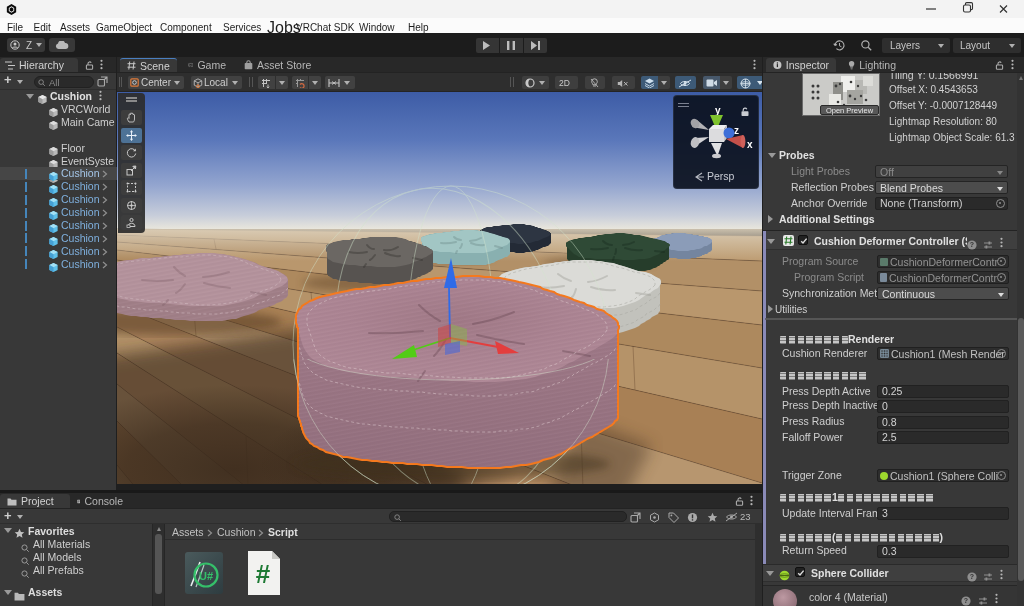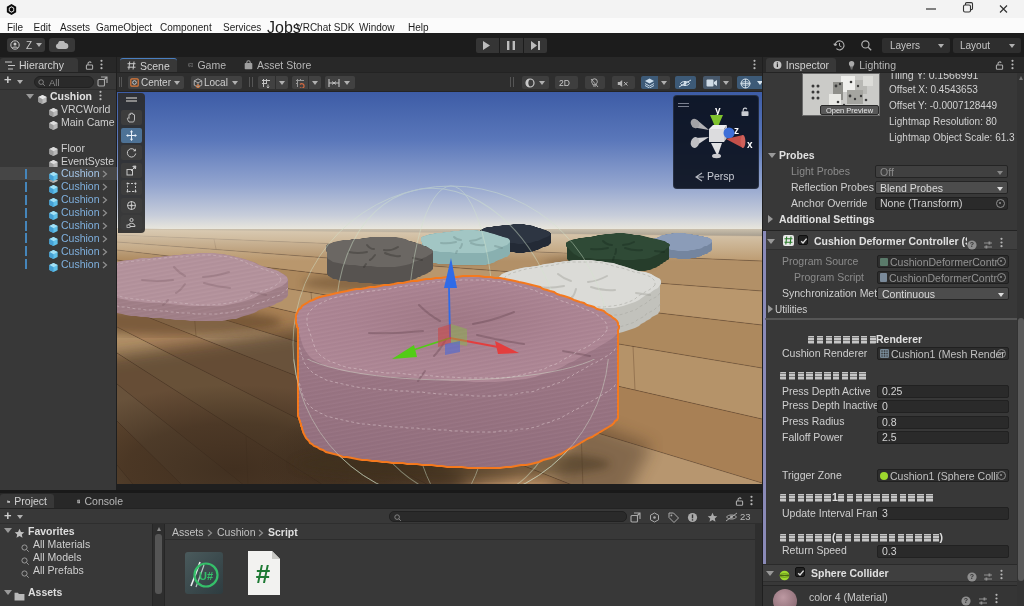--- a/index.html
+++ b/index.html
@@ -778,21 +778,21 @@
       <div class="abs" style="left:0;top:174px;width:2.5px;height:350px;background:#8a8ab8"></div>
       <div class="txt " style="left:19px;top:198px;font-size:10.5px;color:#8b8b8b;">Program Source</div>
       <div class="objf" style="left:114px;top:198px;width:132px;height:13px"><span style="display:inline-block;width:8px;height:8px;background:#5a7a6a;border-radius:1px;margin-right:2px"></span>CushionDeformerContr<span class="pick"></span></div>
       <div class="txt " style="left:31px;top:214px;font-size:10.5px;color:#8b8b8b;">Program Script</div>
       <div class="objf" style="left:114px;top:214px;width:132px;height:13px"><span style="display:inline-block;width:7px;height:9px;background:#7a8a9a;border-radius:1px;margin-right:2px"></span>CushionDeformerContr<span class="pick"></span></div>
       <div class="txt " style="left:19px;top:230px;font-size:10.5px;">Synchronization Met</div>
       <div class="drop" style="left:114px;top:230px;width:132px;height:13px">Continuous<div class="caret" style="position:absolute;right:4px;top:4.5px;border-top-color:#ddd"></div></div>
       <div class="foldr abs" style="left:5px;top:248px"></div>
       <div class="txt " style="left:12px;top:246px;font-size:10px;">Utilities</div>
       <div class="abs" style="left:2px;top:261px;width:254px;height:2px;background:#565656;border-radius:1px"></div>
-      <div class="txt " style="left:17px;top:276px;font-size:10.5px;margin-left:28px;"><span class="jp jpb" style="width:68px"></span><b style="color:#e0e0e0">Renderer</b></div>
+      <div class="txt " style="left:17px;top:276px;font-size:10.5px;"><span class="jp jpb" style="width:68px"></span><b style="color:#e0e0e0">Renderer</b></div>
       <div class="txt " style="left:19px;top:290px;font-size:10.5px;">Cushion Renderer</div>
       <div class="objf" style="left:114px;top:290px;width:132px;height:13px;color:#c0c0c0"><svg width="9" height="9" viewBox="0 0 9 9" style="margin-right:2px;flex:none">
           <rect x="0.8" y="0.8" width="7.4" height="7.4" fill="none" stroke="#9ab4c8" stroke-width="0.9"></rect>
           <path d="M0.8 3.2h7.4M0.8 5.9h7.4M3.2 0.8v7.4M5.9 0.8v7.4" stroke="#9ab4c8" stroke-width="0.7"></path>
         </svg>Cushion1 (Mesh Render<span class="pick"></span></div>
       <div class="txt " style="left:17px;top:312px;font-size:10.5px;"><span class="jp jpb" style="width:88px"></span></div>
       <div class="txt " style="left:19px;top:328px;font-size:10.5px;">Press Depth Active</div>
       <div class="field" style="left:114px;top:328px;width:132px;height:13px">0.25</div>
       <div class="txt " style="left:19px;top:342px;font-size:10.5px;">Press Depth Inactive</div>
       <div class="field" style="left:114px;top:343px;width:132px;height:13px">0</div>
@@ -858,21 +858,21 @@
             <circle cx="1.5" cy="9.2" r="1.1" fill="#b4b4b4"></circle>
           </svg></div>
       </div>
       <div class="abs" style="left:254px;top:16px;width:8px;height:533px;background:#333333"></div>
       <div class="abs" style="left:255px;top:261px;width:6px;height:263px;background:#5a5a5a;border-radius:3px"></div>
       <div class="abs" style="left:255.5px;top:19px;width:0;height:0;border-left:2.5px solid transparent;border-right:2.5px solid transparent;border-bottom:4px solid #777"></div>
     </div>
 <div class="abs" style="left:0;top:490px;width:762px;height:116px;background:#383838">
       <div class="abs" style="left:0;top:0;width:100%;height:3px;background:#191919"></div>
       <div class="tabbar" style="left:0;top:3px;width:100%;height:16px">
- <div class="tab" style="left:0px;width:54px">
+ <div class="tab" style="left:0px;width:70px">
   <svg width="10" height="9" viewBox="0 0 10 9">
             <path d="M0.5 1.5h3l1 1.2h5v5.8h-9z" fill="#bdbdbd"></path>
           </svg>Project</div>
  <div class="tab inactive" style="left:70px;width:60px">
   <svg width="10" height="11" viewBox="0 0 10 11">
             <rect x="0.8" y="0.8" width="8.4" height="9.4" rx="1" fill="#b4b4b4"></rect>
             <path d="M2.4 3.2h5.2M2.4 5.2h5.2M2.4 7.2h3.4" stroke="#2e2e2e" stroke-width="1"></path>
           </svg>Console</div>
  <svg class="abs" style="left:735px;top:4px" width="9" height="9" viewBox="0 0 9 9">
           <rect x="1.4" y="4" width="6.2" height="4.2" rx="0.8" fill="none" stroke="#aaa" stroke-width="1.1"></rect>

